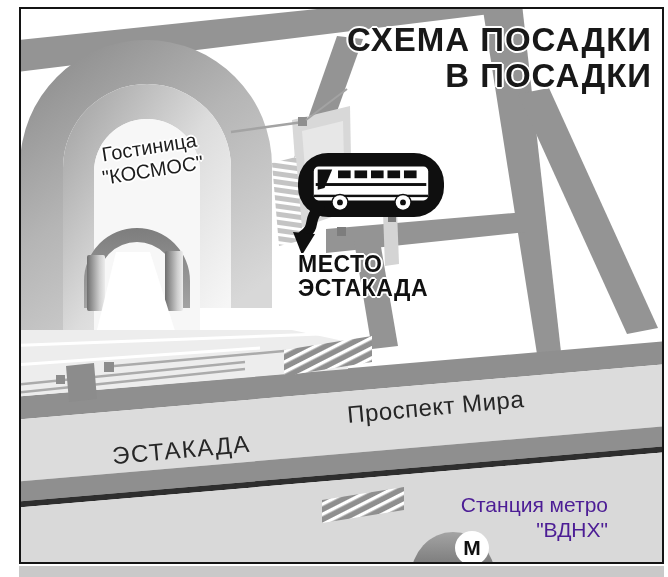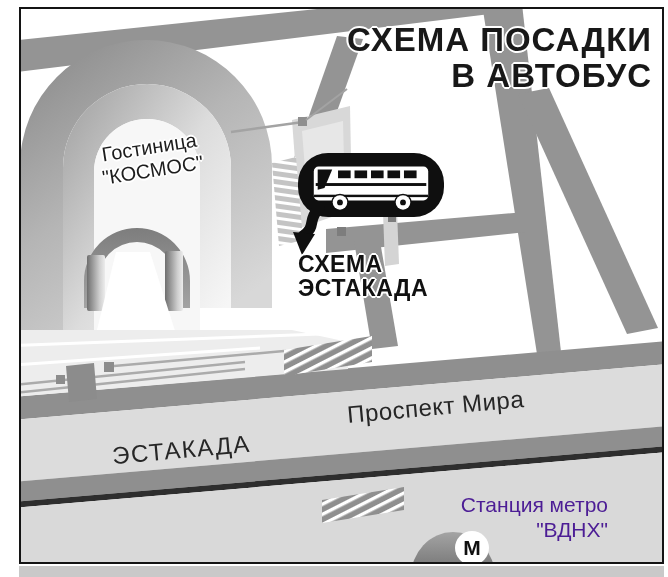--- a/index.html
+++ b/index.html
@@ -140,30 +140,30 @@
           <circle cx="107" cy="51" r="3" fill="#0f0f0f"></circle>
         </svg>
       </div>
       <svg class="tail" width="60" height="56" viewBox="0 0 60 56">
         <path d="M34,2 C22,14 32,20 18,30" stroke="#0f0f0f" stroke-width="11" fill="none" stroke-linecap="round"></path>
         <polygon points="8,26 30,28 17,49" fill="#0f0f0f"></polygon>
       </svg>
 
       <div class="map-title halo">
         <div>СХЕМА ПОСАДКИ</div>
-        <div>В АВТОБУС</div>
+        <div>В ПОСАДКИ</div>
       </div>
 
       <div class="hotel-label halo">
         <div>Гостиница</div>
         <div>"КОСМОС"</div>
       </div>
 
       <div class="boarding-label halo">
-        <div>СХЕМА</div>
+        <div>МЕСТО</div>
         <div>ЭСТАКАДА</div>
       </div>
 
       <div class="overpass-label">ЭСТАКАДА</div>
       <div class="avenue-label">Проспект Мира</div>
 
       <div class="metro-label">
         <div>Станция метро</div>
         <div>"ВДНХ"</div>
       </div>

